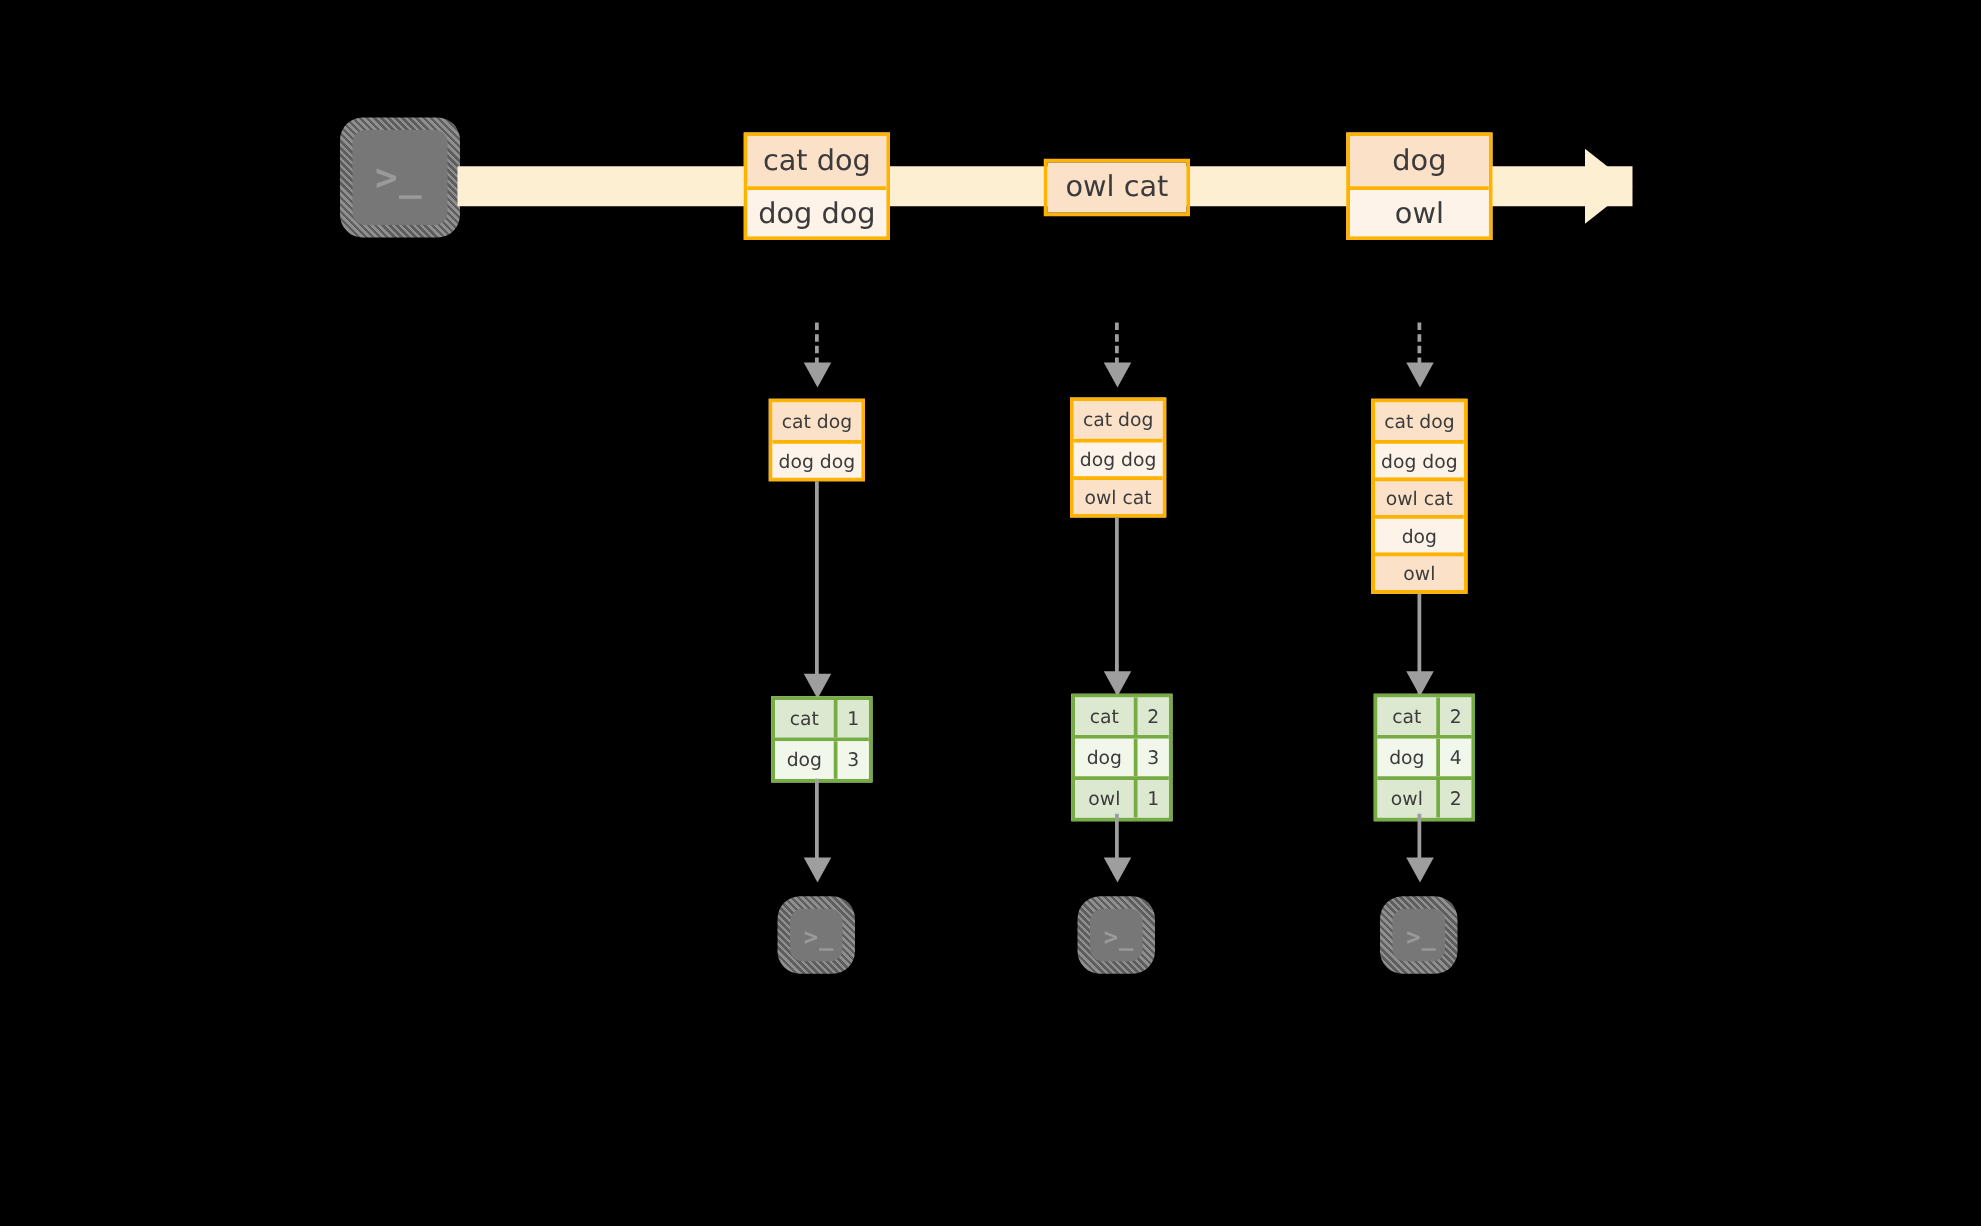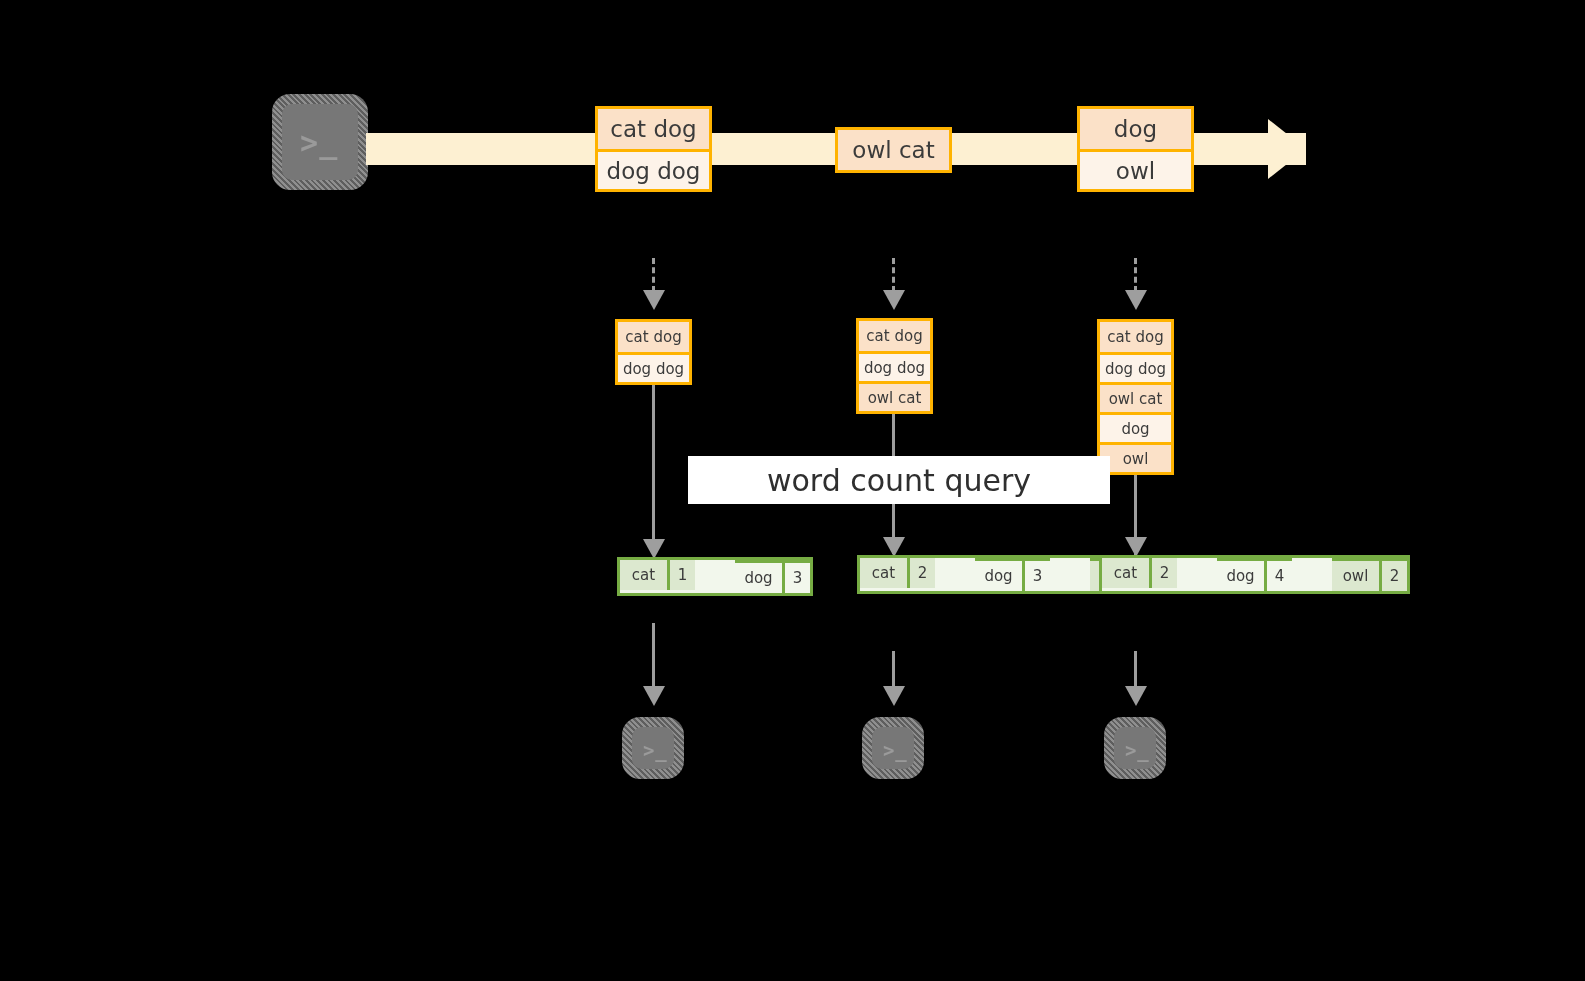--- a/index.html
+++ b/index.html
@@ -89,22 +89,21 @@
   .obox.big .row { height: 40px; font-size: 23px; }
   .obox.small .row { height: 30px; font-size: 15px; }
 
   
   .gbox {
     position: absolute;
     box-sizing: border-box;
     border: 3px solid #76ac43;
     background: #f2f7ec;
     display: flex;
-    flex-direction: row;
-    gap: 40px;
+    flex-direction: column;
   }
   .gbox .grow {
     display: flex;
     height: 30px;
   }
   .gbox .grow + .grow { border-top: 3px solid #76ac43; }
   .gbox .gcell {
     box-sizing: border-box;
     display: flex;
     align-items: center;
@@ -276,15 +275,14 @@
 
   <div class="vline" style="left:1134px; top:651px; height:50px;"></div>
   <div class="vhead" style="left:1125px; top:686px;"></div>
 
   <div class="term" style="left:1104px; top:717px; width:62px; height:62px;">
     <div class="hatch"></div>
     <div class="face"></div>
     <div class="glyph" style="left:11px; top:14px; font-size:19px;">&gt;_</div>
   </div>
 
-  <div class="query-label" style="left:688px; top:456px; width:422px; height:48px;">word count query</div>
 
 </div>
 
 </body></html>

